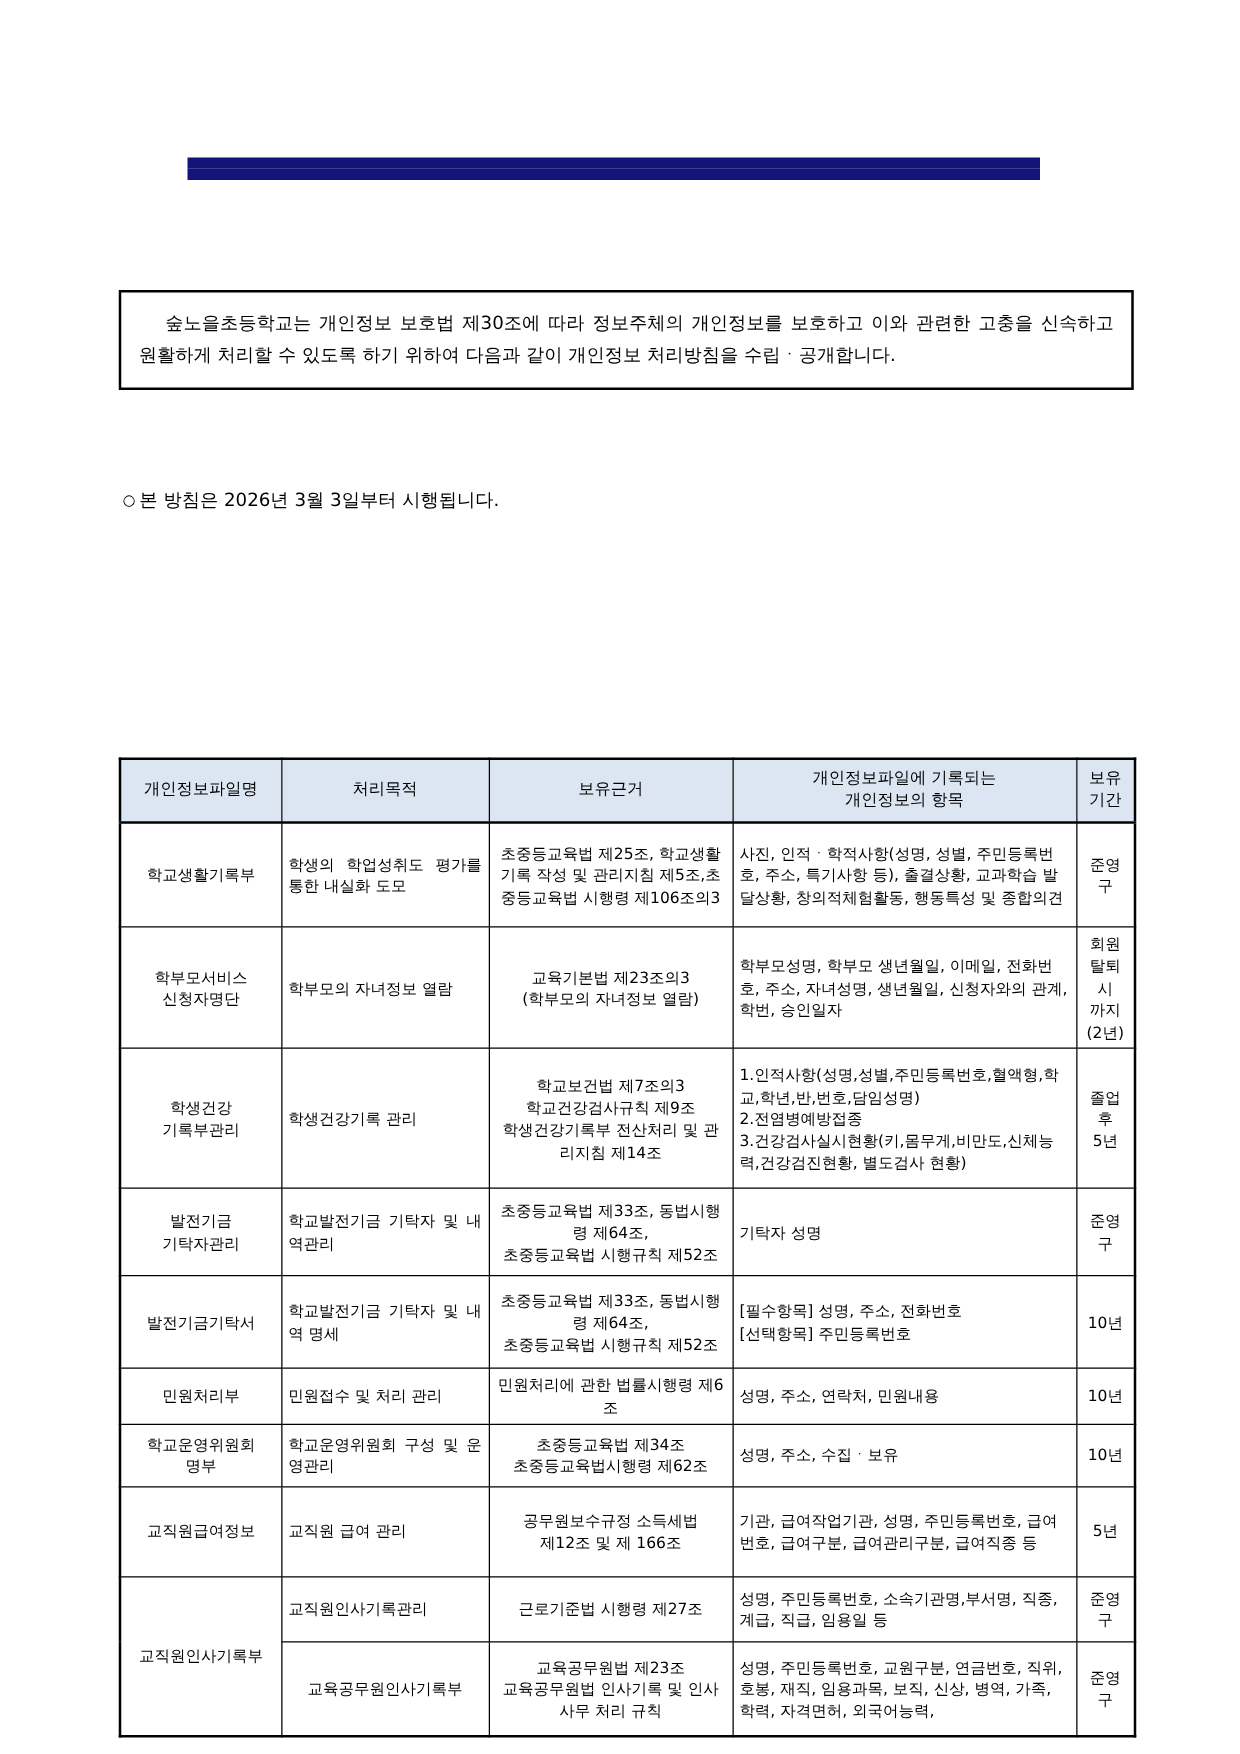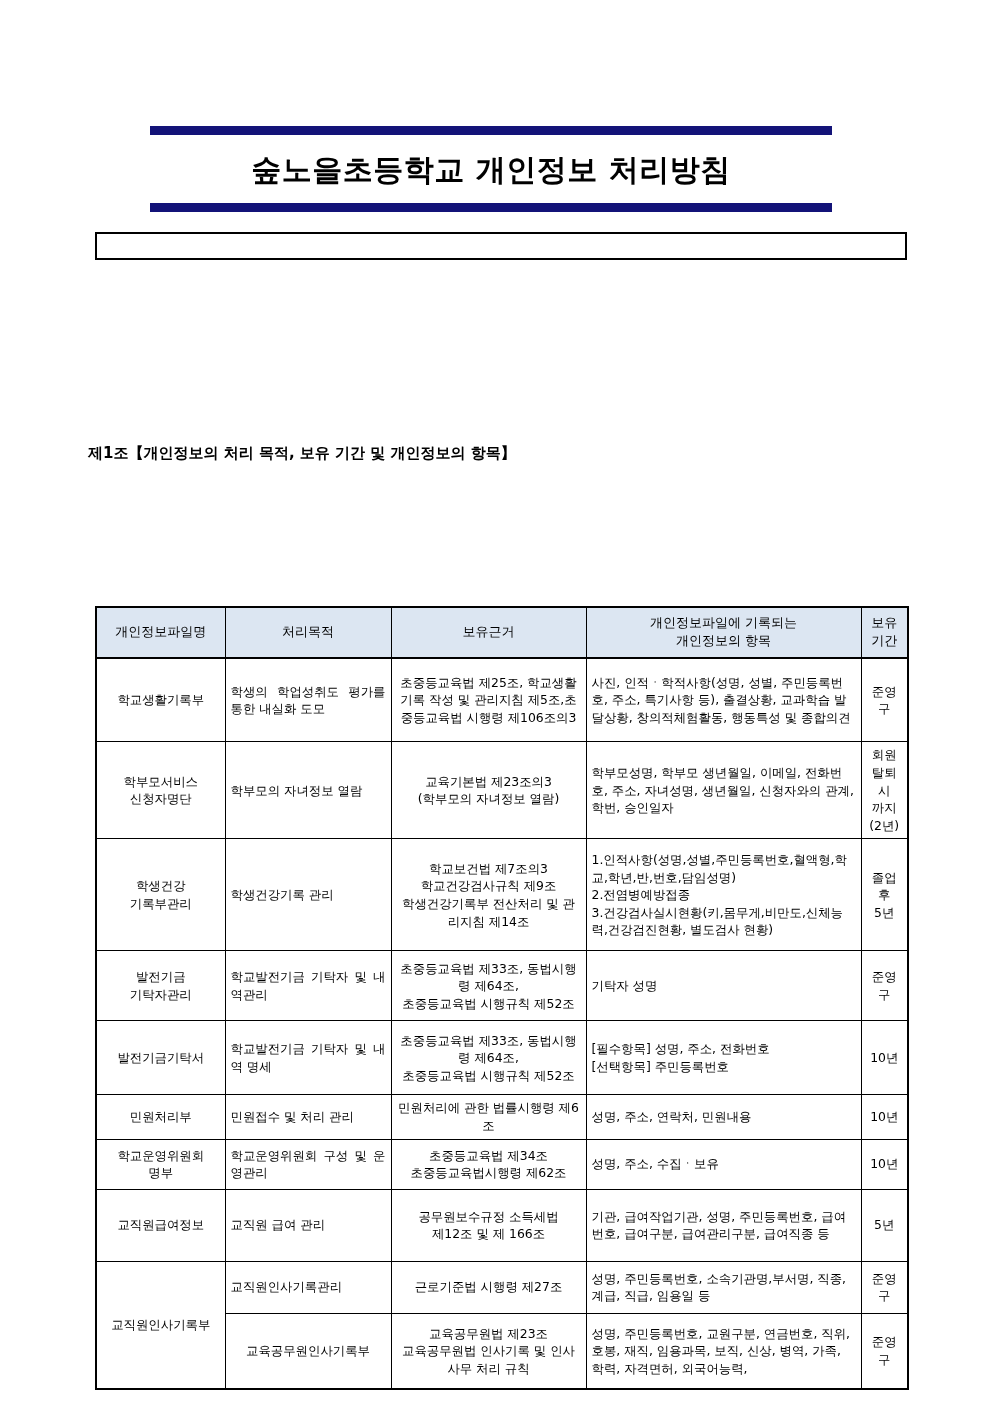--- a/index.html
+++ b/index.html
@@ -144,30 +144,32 @@
   td.just { text-align: justify; text-justify: inter-word; }
   td.small { font-size: 11.6px; line-height: 1.38; }
 </style>
 </head>
 <body>
 
 <div class="page">
 
   <div class="title-block">
     <div class="rule"></div>
-    <div class="doc-title">숲노을초등학교 개인정보 처리방침</div>
     <div class="rule"></div>
   </div>
 
   <div class="intro-box">
-  </div>
-
+    <p class="intro-p">숲노을초등학교는 개인정보 보호법 제30조에 따라 정보주체의 개인정보를 보호하고 이와 관련한 고충을 신속하고 원활하게 처리할 수 있도록 하기 위하여 다음과 같이 개인정보 처리방침을 수립ㆍ공개합니다.</p>
+  </div>
+
+  <div class="effective-line">
+    <span class="bullet">○</span><span>본 방침은 2026년 3월 3일부터 시행됩니다.</span>
+  </div>
 
   <div class="article">
-    <h2 class="article-heading">제1조【개인정보의 처리 목적, 보유 기간 및 개인정보의 항목】</h2>
   </div>
 
   <div class="table-wrap">
     <table class="pia">
       <colgroup>
         <col class="c-name">
           <col class="c-purp">
           <col class="c-basis">
           <col class="c-items">
           <col class="c-keep">

